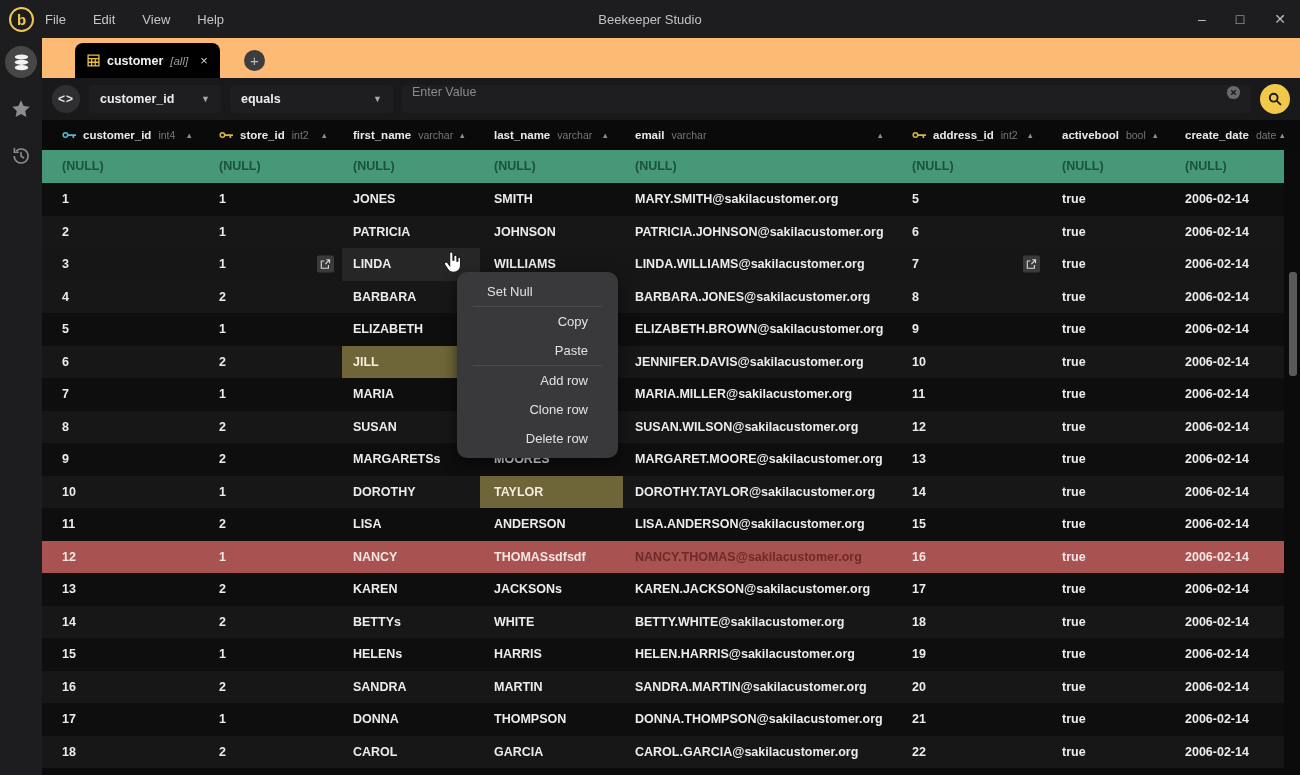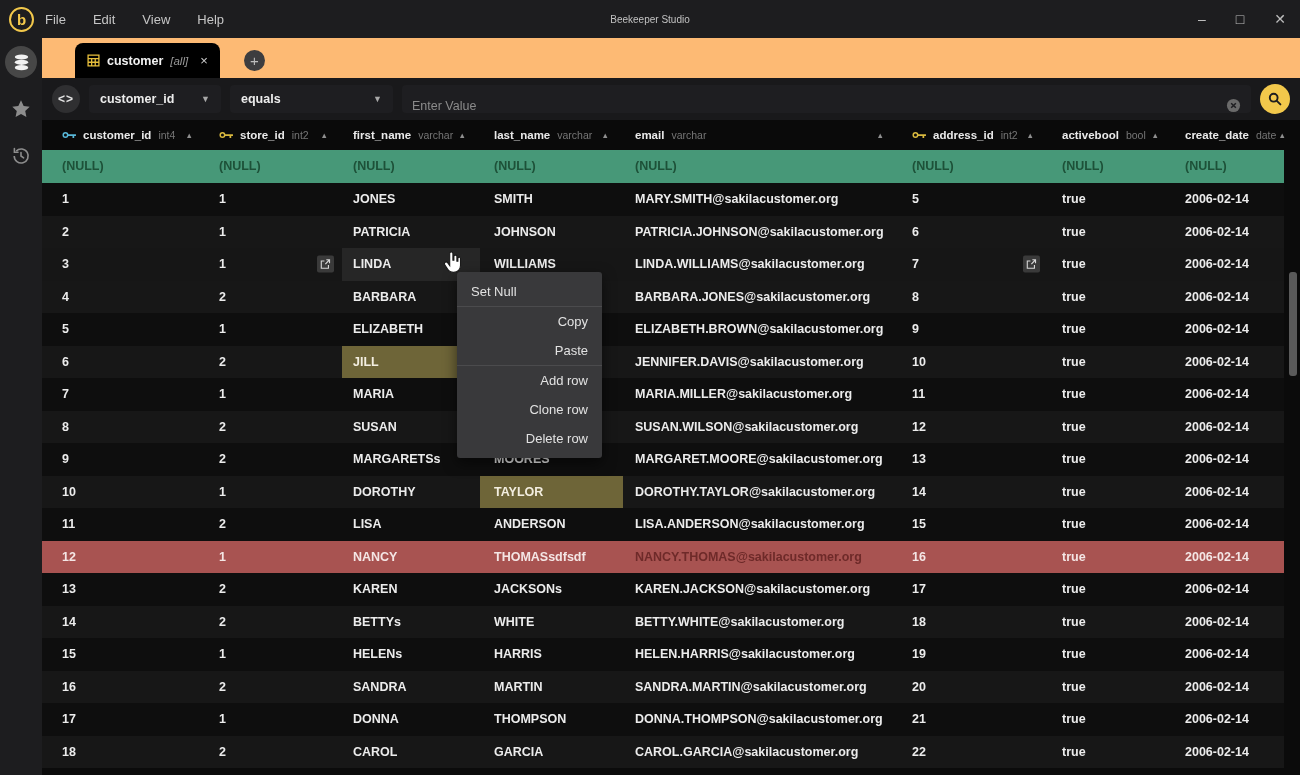--- a/index.html
+++ b/index.html
@@ -9,21 +9,21 @@
     background:#0d0d0d; font-family:"Liberation Sans", sans-serif;
     color:#e8e8e8; user-select:none;
   }
   
   .titlebar { height:38px; background:#1d1d1f; display:flex; align-items:center; position:relative; }
   .logo { width:25px; height:25px; border-radius:50%; border:2.5px solid #f2c84b;
           color:#f2c84b; font-weight:bold; font-size:15px; display:flex; align-items:center;
           justify-content:center; margin-left:9px; }
   .menubar { display:flex; gap:27px; margin-left:11px; font-size:13px; color:#c6c6c6; }
   .menu-item { cursor:default; }
-  .app-title { position:absolute; left:0; right:0; text-align:center; font-size:10px; color:#c2c2c2; pointer-events:none; }
+  .app-title { position:absolute; left:0; right:0; text-align:center; font-size:13px; color:#c2c2c2; pointer-events:none; }
   .win-controls { position:absolute; right:14px; top:0; height:38px; display:flex; align-items:center; gap:30px;
                   font-size:14px; color:#bdbdbd; }
   
   .body { display:flex; height:737px; }
   .sidebar { width:42px; background:#1d1d1f; display:flex; flex-direction:column; align-items:center; padding-top:8px; gap:15px; }
   .side-db { width:32px; height:32px; border-radius:50%; background:#474747; display:flex; align-items:center; justify-content:center; }
   .side-ic { width:32px; height:32px; display:flex; align-items:center; justify-content:center; color:#8d8d8d; }
   .main { flex:1; display:flex; flex-direction:column; background:#0b0b0b; min-width:0; }
   
   .tabbar { height:40px; background:#fdba74; display:flex; align-items:flex-end;gap:12px; }
@@ -36,21 +36,21 @@
             display:flex; align-items:center; justify-content:center; font-size:15px; margin:0 0 7px 12px; }
   
   .filterbar { height:42px; background:#19191b; display:flex; align-items:center; padding:0 10px; gap:9px; }
   .code-btn { width:28px; height:28px; border-radius:50%; background:#2f2f31; color:#e3e3e3;
               font-size:12px; font-weight:bold; display:flex; align-items:center; justify-content:center; letter-spacing:1px; }
   .f-select { height:28px; background:#1e1e21; border-radius:4px; display:flex; align-items:center;
               padding:0 11px; font-size:12.5px; font-weight:600; color:#ececec; }
   .f-select .caret { margin-left:auto; color:#a8a8a8; font-size:9px; padding-left:12px; }
   .sel-field { width:132px; }
   .sel-op { width:163px;align-items:center; }
-  .f-input-wrap { flex:1; height:28px; background:#1e1e21; border-radius:4px; display:flex; align-items:flex-end; padding:0 10px;gap:37px; }
+  .f-input-wrap { flex:1; height:28px; background:#1e1e21; border-radius:4px; display:flex; align-items:flex-start; padding:0 10px;gap:37px; }
   .f-input { flex:1; background:transparent; border:none; outline:none; color:#e6e6e6;
              font-size:12.5px; font-family:"Liberation Sans", sans-serif; }
   .f-input::placeholder { color:#8b8b8b; }
   .search-btn { width:30px; height:30px; border-radius:50%; background:#f2c84b; display:flex; align-items:center; justify-content:center; }
   
   .grid { flex:1; position:relative; background:#0b0b0b; overflow:hidden; }
   .thead { height:30px; background:#0a0a0a; display:flex; font-size:11.5px; align-items:center; }
   .hcell { display:flex; align-items:center; height:100%; overflow:hidden; white-space:nowrap; }
   .hname { font-weight:bold; color:#eaeaea; }
   .htype { color:#767676; font-size:10.5px; margin-left:7px; }
@@ -75,22 +75,22 @@
   .nullrow .cell { color:#1d5138; font-weight:bold; line-height:33px; }
   .row.deleted { background:#a85351; }
   .row.deleted .cell { color:#f4e6e5; }
   .row.deleted .cell.col4 { color:#6e2a29; }
   .cell.edited { background:#6e6538; color:#f3eee0; }
   .cell.selected { background:#262626; }
   .expand-btn { position:absolute; right:8px; top:50%; transform:translateY(-50%);
                 width:17px; height:17px; background:#3a3a3a; border-radius:2px;
                 display:flex; align-items:center; justify-content:center; }
   
-  .ctx-menu { position:absolute; left:457px; top:272px; width:145px; background:#39393b;
-              border-radius:3px; box-shadow:0 5px 14px rgba(0,0,0,.55); padding:5px 0; z-index:30; }
+  .ctx-menu { position:absolute; left:457px; top:272px; width:161px; background:#39393b;
+              border-radius:10px; box-shadow:0 5px 14px rgba(0,0,0,.55); padding:5px 16px; z-index:30; }
   .ctx-group + .ctx-group { border-top:1px solid #4b4b4d;text-align:right; }
   .ctx-item { height:29px; line-height:29px; padding:0 14px; font-size:13px; color:#e2e2e2; }
   
   .scroll-thumb { position:absolute; right:3px; top:152px; width:8px; height:104px; background:#5a5a5a; border-radius:3px; z-index:20; }
   .cursor { position:absolute; left:441px; top:250px; z-index:40; pointer-events:none; }
 </style>
 </head>
 <body>
 
 <div class="window">

